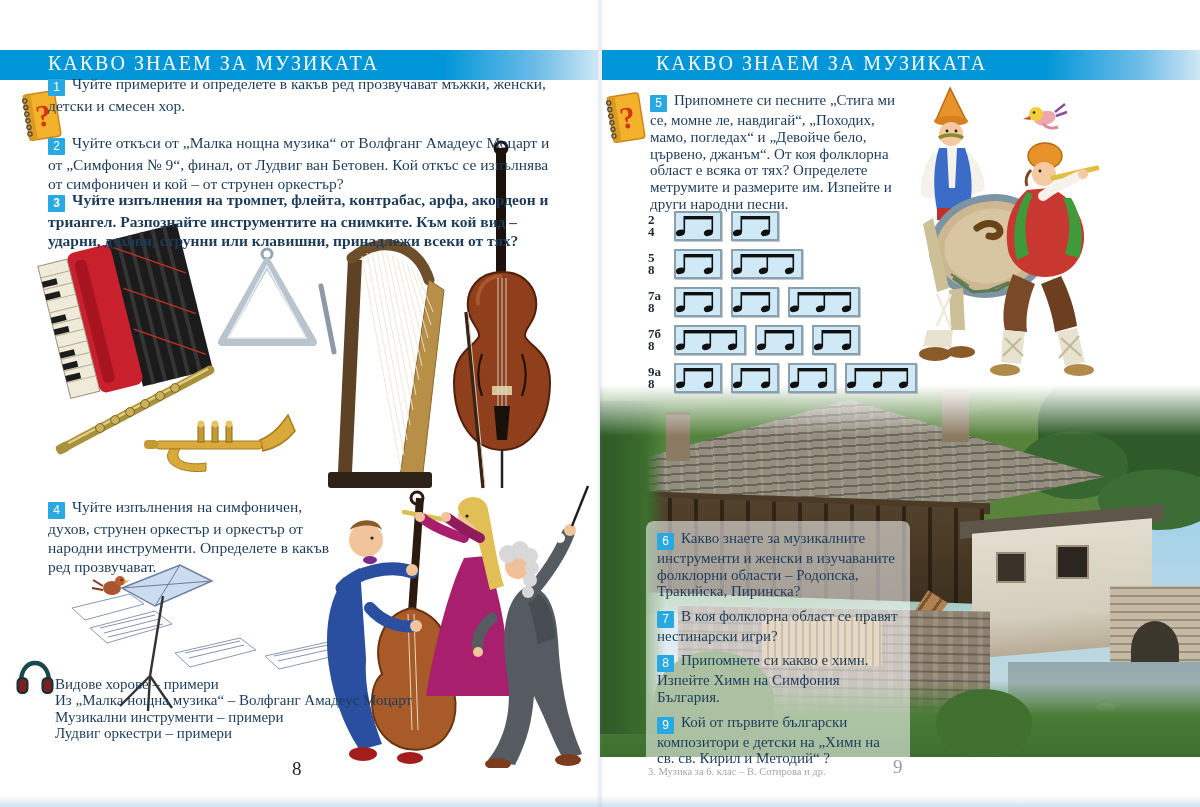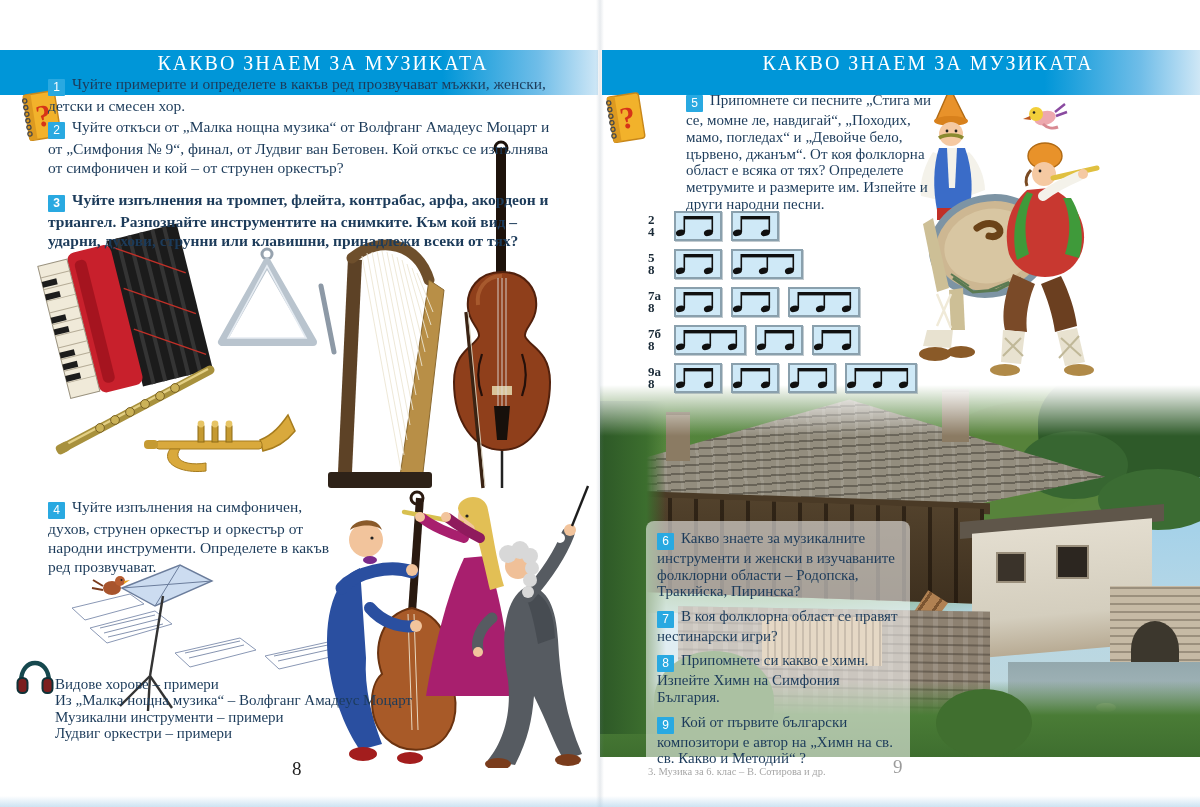--- a/index.html
+++ b/index.html
@@ -1,38 +1,38 @@
 <!DOCTYPE html>
 <html><head>
 <meta charset="utf-8">
 <style>
   html,body{margin:0;padding:0;}
   body{width:1200px;height:807px;position:relative;background:#ffffff;overflow:hidden;
        font-family:"Liberation Serif","DejaVu Serif",serif;color:#1c3b5a;}
   [data-name]{box-sizing:border-box;}
 
   
-  .header-bar{position:absolute;top:50px;height:45px;line-height:27px;color:#fff;
+  .header-bar{position:absolute;top:50px;height:30px;line-height:27px;color:#fff;
 .    letter-spacing:0;
-    font-size:20px;letter-spacing:2px;z-index:4;white-space:nowrap;text-align:center;}
+    font-size:20px;letter-spacing:2px;z-index:4;white-space:nowrap;}
   .header-left{left:0;width:598px;padding-left:48px;
     background:linear-gradient(90deg,#0096d8 0%,#0096d8 74%,#6fbde8 90%,#cfe7f6 100%);}
   .header-right{left:602px;width:598px;padding-left:54px;
     background:linear-gradient(90deg,#0096d8 0%,#0096d8 74%,#6fbde8 90%,#cfe7f6 100%);}
 
   
   .task{position:absolute;font-size:15.5px;line-height:19px;z-index:5;}
   .badge{display:inline-block;width:17px;height:17px;margin-right:7px;border-radius:1px;
     background:#29a9e1;color:#fff;text-align:center;font-family:"Liberation Sans",sans-serif;
     font-size:12px;line-height:17px;vertical-align:-2px;}
   .t1{left:48px;top:74px;width:515px;}
-  .t2{left:48px;top:117px;width:515px;}
+  .t2{left:48px;top:133px;width:515px;}
   .t3{left:48px;top:190px;width:515px;font-weight:bold;}
   .t4{left:48px;top:497px;width:295px;}
-  .t5{left:650px;top:92px;width:262px;font-size:15px;line-height:16.8px;margin-left:36px;}
+  .t5{left:650px;top:92px;width:262px;font-size:15px;line-height:16.8px;}
 
   
   .listen{position:absolute;left:55px;top:676px;font-size:15px;line-height:16.4px;z-index:5;}
   .hp-icon{position:absolute;left:15px;top:660px;z-index:5;}
 
   
   .notepad{position:absolute;z-index:5;transform:rotate(-9deg);}
   .np-left{left:19px;top:90px;}
   .np-right{left:603px;top:92px;}
 
@@ -665,21 +665,21 @@
   <div class="otask" data-name="task-item-6">
     <span class="badge" data-name="task-number-badge">6</span><span data-name="task-text">Какво знаете за музикалните инструменти и женски в изучаваните фолклорни области – Родопска, Тракийска, Пиринска?</span>
   </div>
   <div class="otask" data-name="task-item-7">
     <span class="badge" data-name="task-number-badge">7</span><span data-name="task-text">В коя фолклорна област се правят нестинарски игри?</span>
   </div>
   <div class="otask" data-name="task-item-8">
     <span class="badge" data-name="task-number-badge">8</span><span data-name="task-text">Припомнете си какво е химн. Изпейте Химн на Симфония България.</span>
   </div>
   <div class="otask" data-name="task-item-9">
-    <span class="badge" data-name="task-number-badge">9</span><span data-name="task-text">Кой от първите български композитори е автор на „Химн на св. св. Какво и Методий“ ?</span>
+    <span class="badge" data-name="task-number-badge">9</span><span data-name="task-text">Кой от първите български композитори е детски на „Химн на св. св. Кирил и Методий“ ?</span>
   </div>
 </div>
 
 <div class="pageno pn-left" data-name="page-number-left">8</div>
 <div class="pageno pn-right" data-name="page-number-right">9</div>
 <div class="footnote" data-name="edition-footnote">3. Музика за 6. клас – В. Сотирова и др.</div>
 
 <div class="gutter" data-name="page-gutter"></div>
 <div class="bottom-wash" data-name="page-edge-tint"></div>
 

